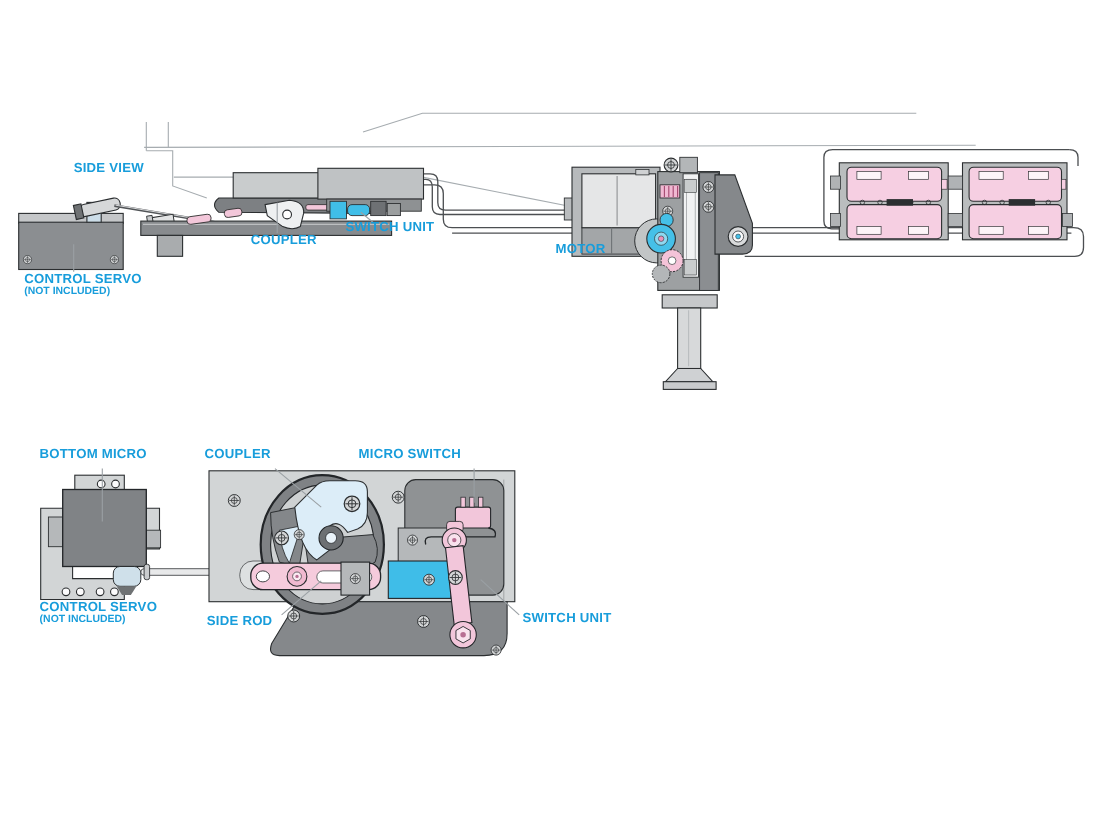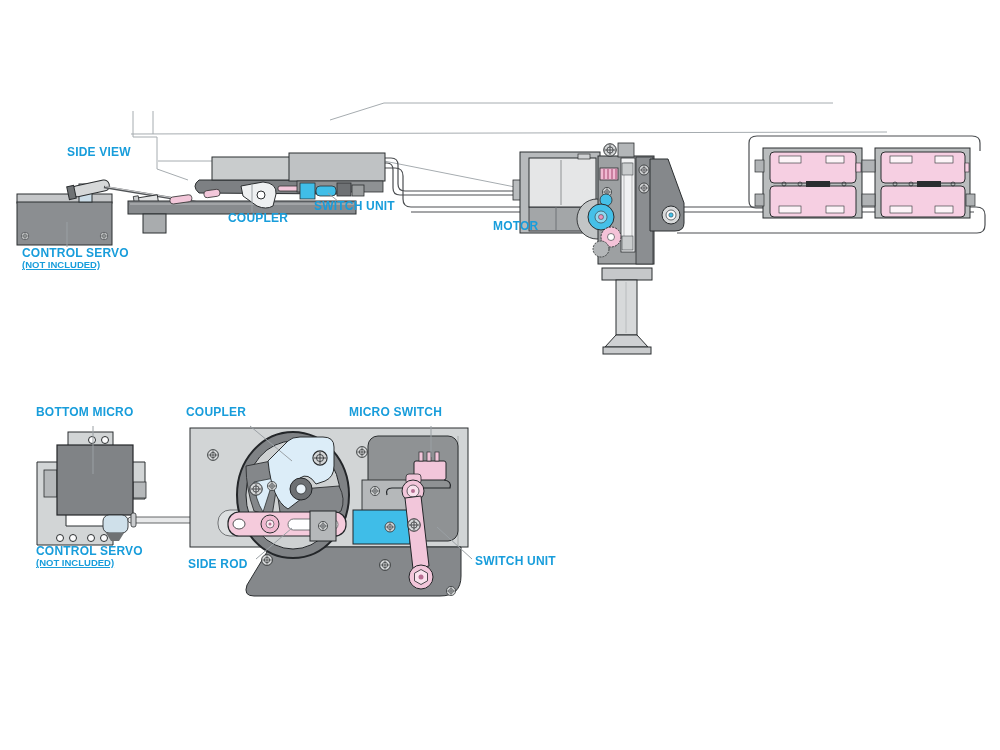--- a/index.html
+++ b/index.html
@@ -5,21 +5,21 @@
   html,body{margin:0;padding:0;background:#ffffff;}
   .canvas{
     position:relative;width:1000px;height:652px;background:#ffffff;
     font-family:"Liberation Sans", sans-serif;overflow:hidden;
   }
   .canvas svg{position:absolute;left:0;top:0;}
   .lbl{
     position:absolute;color:#189ddb;font-weight:bold;font-size:12px;
     line-height:11px;letter-spacing:.2px;white-space:nowrap;
   }
-  .lbl.small{font-size:9.5px;letter-spacing:0;text-decoration:underline;}
+  .lbl.small{font-size:9.5px;letter-spacing:0;}
 </style>
 </head>
 <body>
 
 <div class="canvas">
 
 <svg width="1000" height="750" viewBox="0 0 1000 750">
   <defs>
     <symbol id="screw" viewBox="0 0 24 24">
       <circle cx="12" cy="12" r="10" fill="#d4d6d7" stroke="#2b2e30" stroke-width="1.6"></circle>
@@ -287,23 +287,23 @@
       <path d="M472,559 L437,527"></path>
     </g>
   </g>
 </svg>
 
 <div class="lbl" style="left:67px;top:147px">SIDE VIEW</div>
 <div class="lbl" style="left:22px;top:248px">CONTROL SERVO</div>
 <div class="lbl small" style="left:22px;top:259px">(NOT INCLUDED)</div>
 <div class="lbl" style="left:228px;top:213px">COUPLER</div>
 <div class="lbl" style="left:314px;top:201px">SWITCH UNIT</div>
-<div class="lbl" style="left:493px;top:221px">MOTOR</div>
+<div class="lbl" style="left:505px;top:221px">MOTOR</div>
 
 <div class="lbl" style="left:36px;top:407px">BOTTOM MICRO</div>
 <div class="lbl" style="left:186px;top:407px">COUPLER</div>
-<div class="lbl" style="left:349px;top:407px">MICRO SWITCH</div>
+<div class="lbl" style="left:326px;top:407px">MICRO SWITCH</div>
 <div class="lbl" style="left:36px;top:546px">CONTROL SERVO</div>
 <div class="lbl small" style="left:36px;top:557px">(NOT INCLUDED)</div>
 <div class="lbl" style="left:188px;top:559px">SIDE ROD</div>
 <div class="lbl" style="left:475px;top:556px">SWITCH UNIT</div>
 
 </div>
 
 </body></html>

